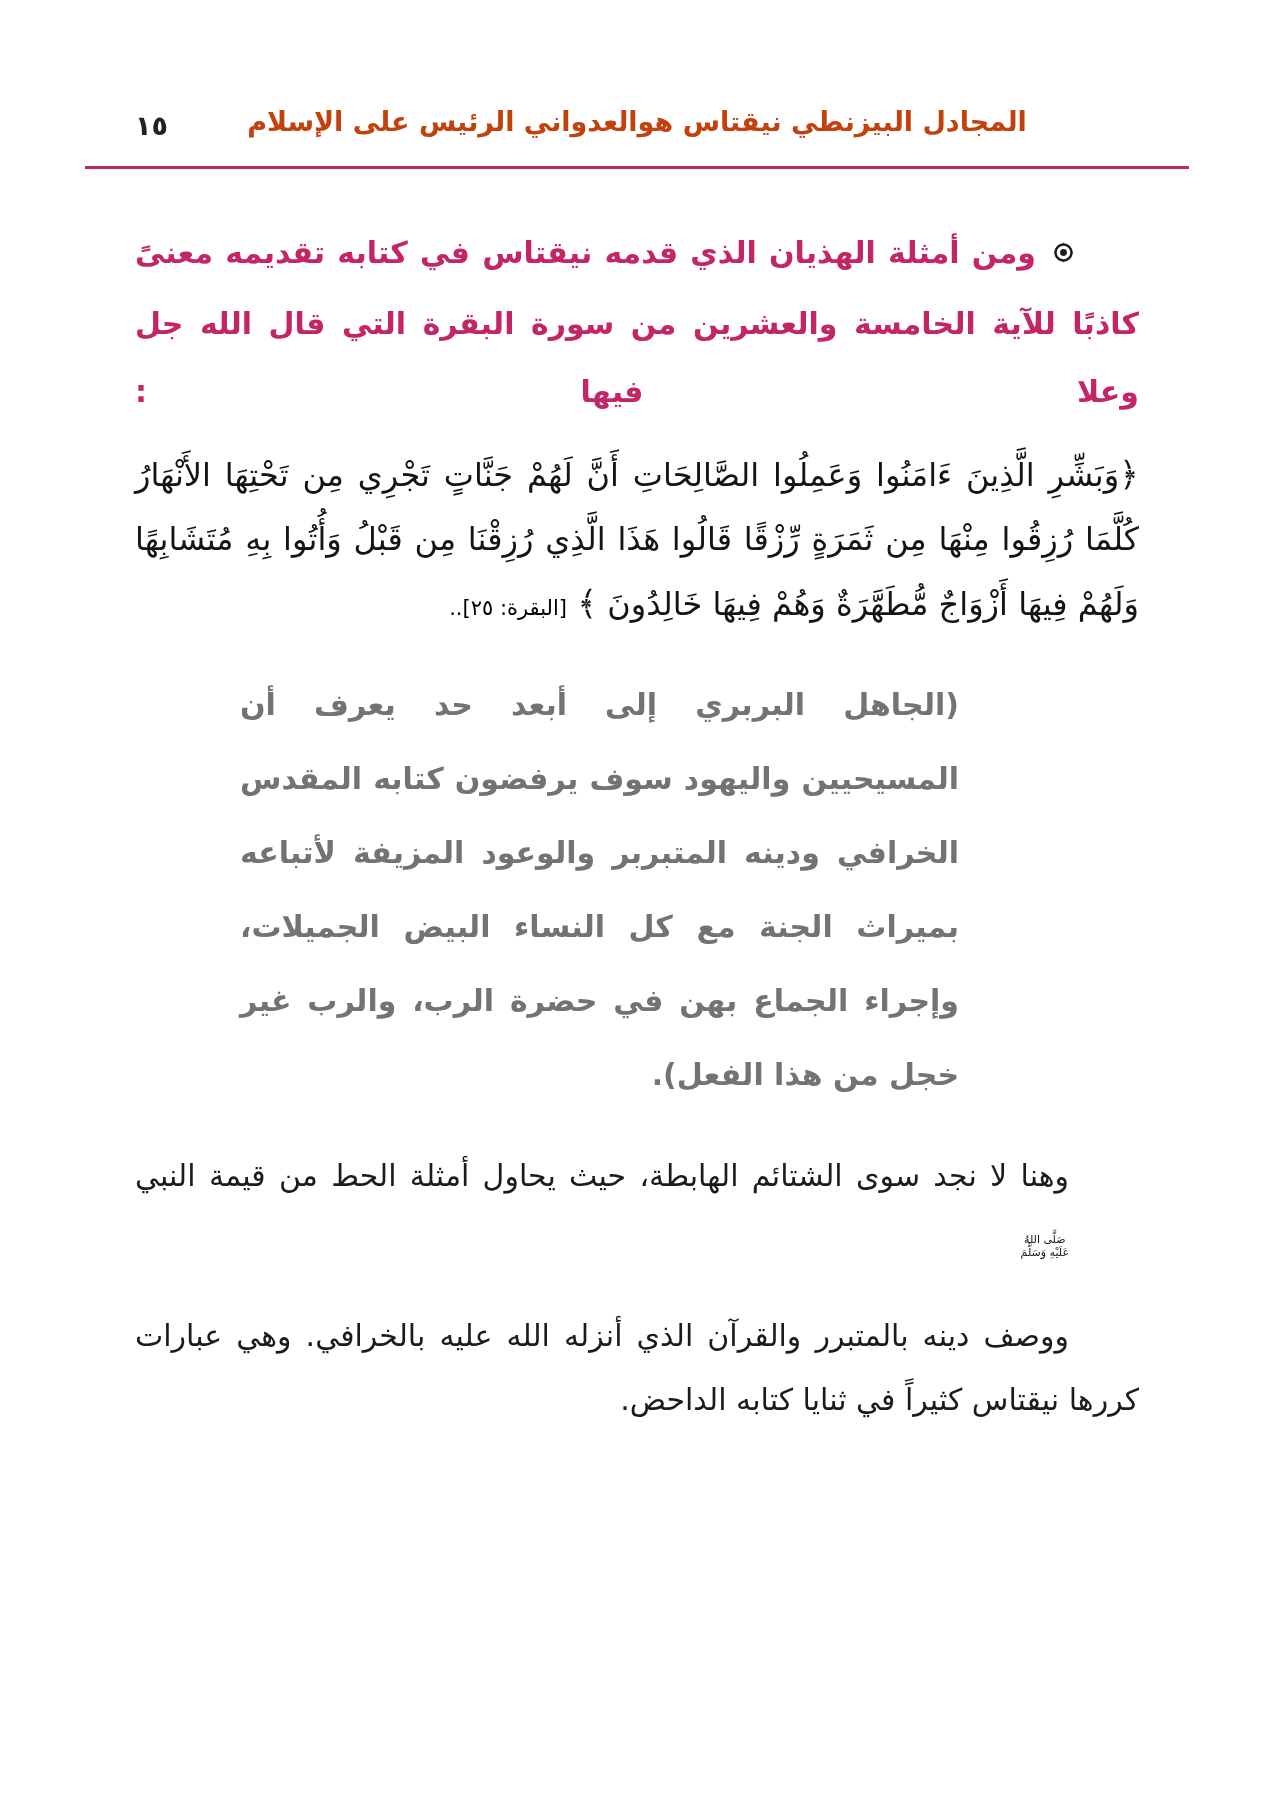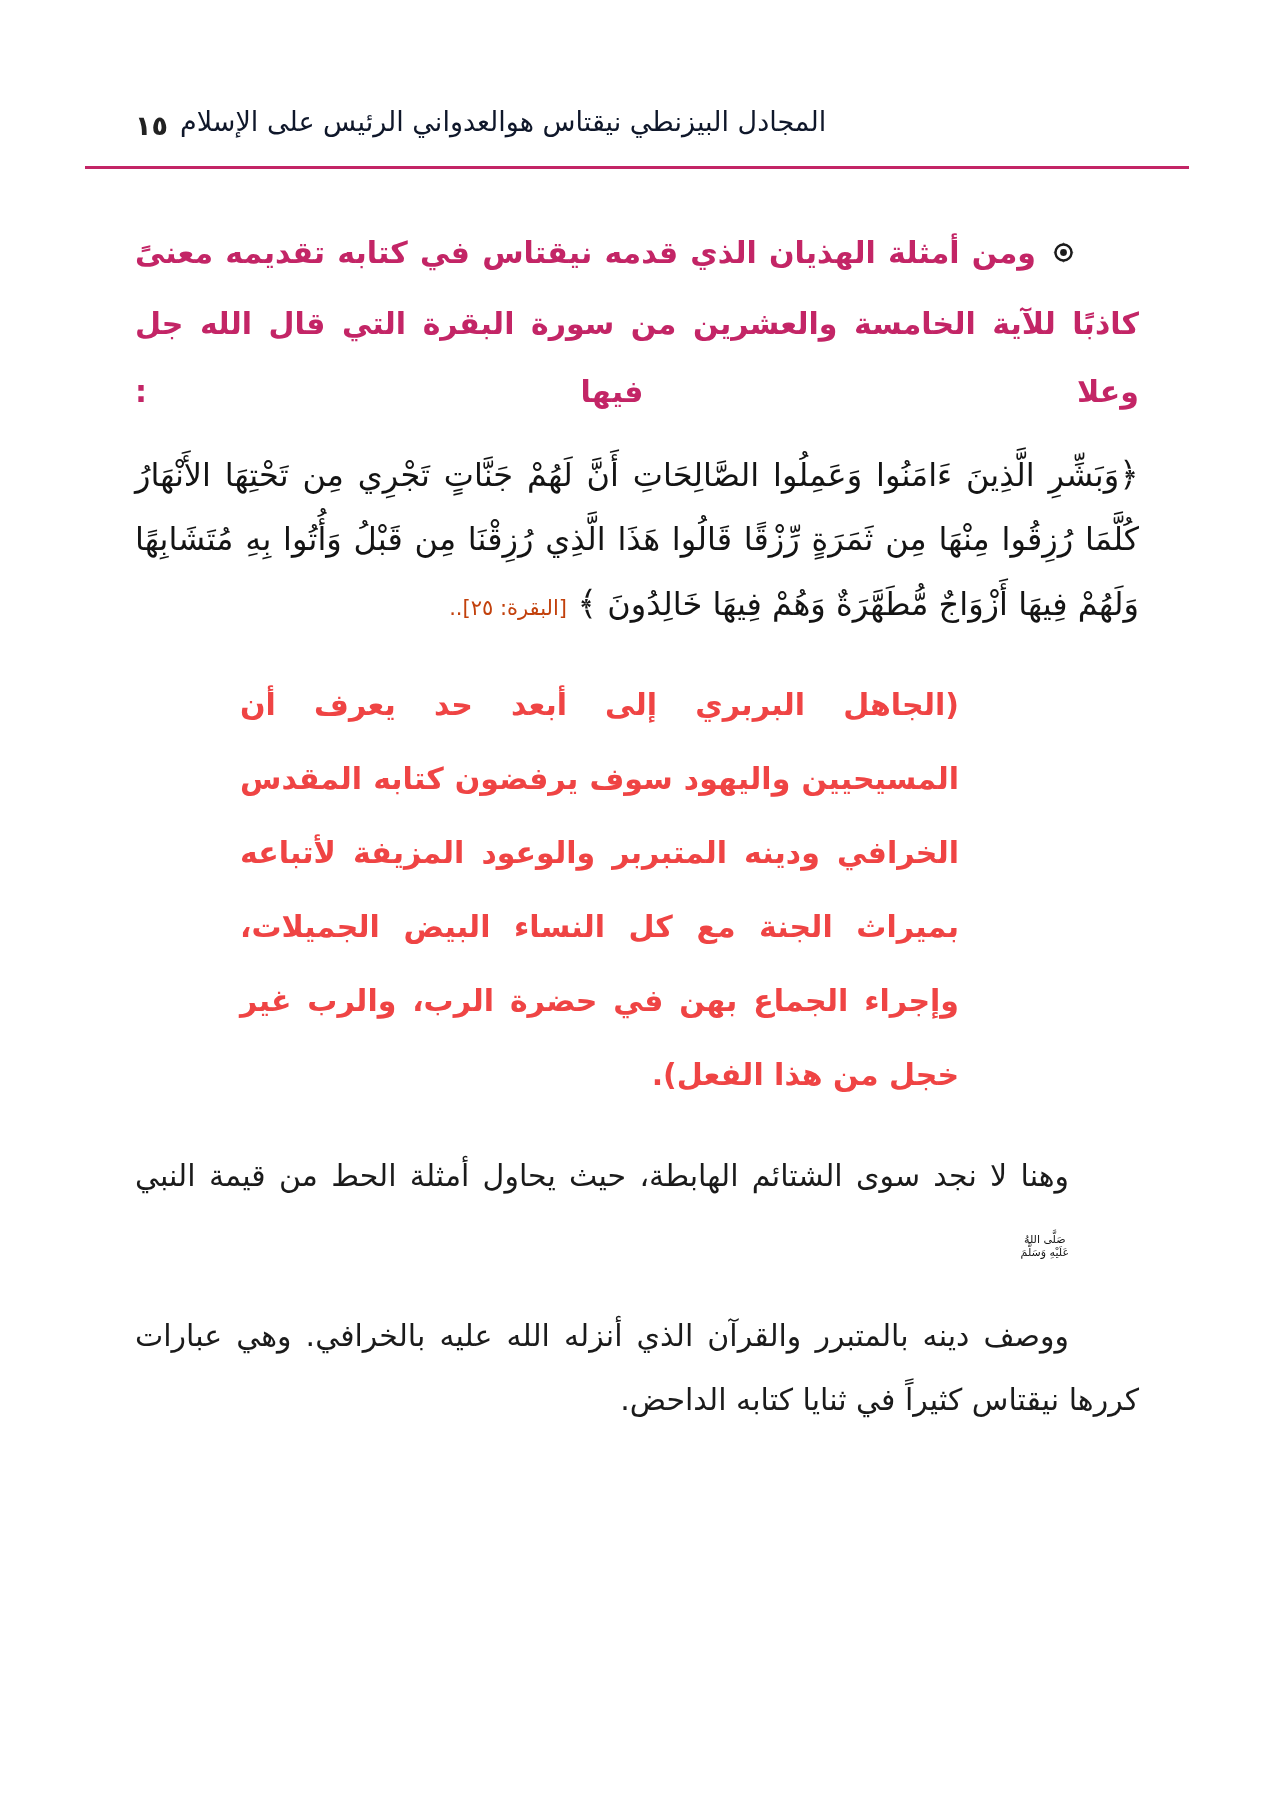--- a/index.html
+++ b/index.html
@@ -23,24 +23,24 @@
   }
   .page-number {
     position: absolute;
     top: 100px;
     left: 135px;
     font-size: 27px;
     font-weight: bold;
     color: #222222;
   }
   .header-title {
-    text-align: left;
+    text-align: center;
     font-size: 27px;
-    font-weight: normal;
-    color: #0f172a;
+    font-weight: bold;
+    color: #c2410c;
     padding: 0 180px;
   }
   .header-rule {
     height: 3px;
     margin: 14px 85px 0 85px;
     background: #c32566;
   }
   
   .content { padding: 0 135px; }
 
@@ -64,37 +64,37 @@
     margin-top: 16px;
     font-size: 32px;
     line-height: 64px;
     color: #141414;
     text-align: justify;
     font-weight: normal;
   }
   .verse .bracket { font-size: 34px; }
   .verse .citation {
     font-size: 21px;
-    color: #c2410c;
+    color: #000000;
   }
   .para {
     margin-top: 26px;
     font-size: 30px;
     line-height: 64px;
     text-align: justify;
     text-indent: 70px;
     color: #1b1b1b;
   }
   .quote {
     margin: 28px 180px 0 105px;
     font-size: 30px;
     font-weight: bold;
     line-height: 74px;
     text-align: justify;
-    color: #ef4444;
+    color: #737373;
   }
   .bold-inline { font-weight: bold; color: #0f0f0f; }
   .salutation {
     display: inline-block;
     direction: rtl;
     font-size: 11px;
     line-height: 13px;
     text-align: center;
     vertical-align: -6px;
     font-weight: normal;

